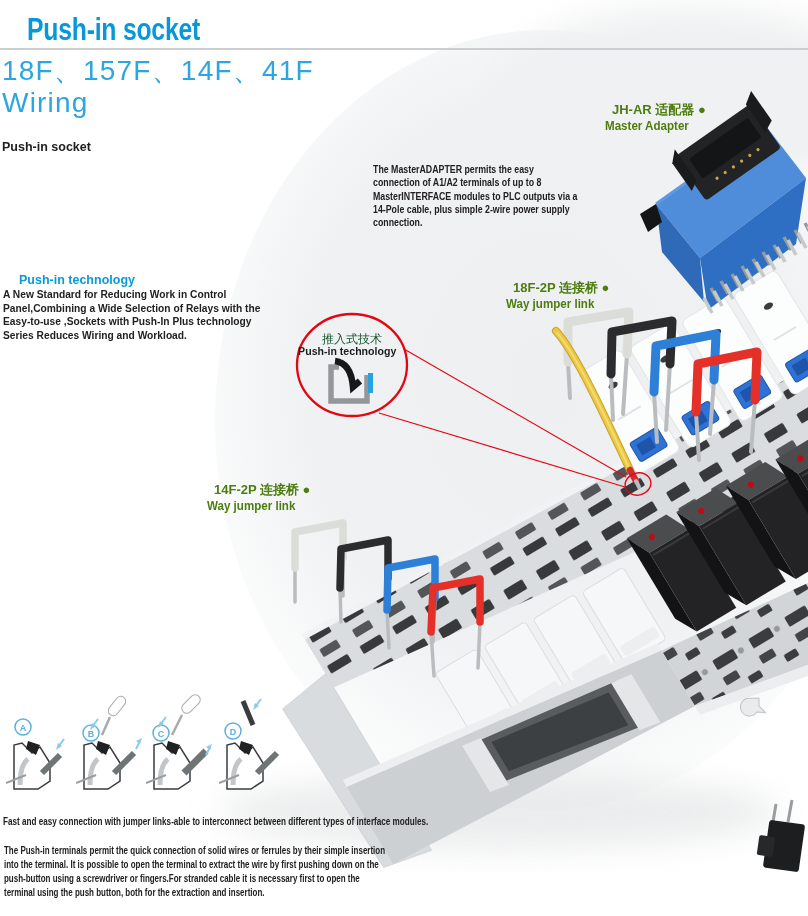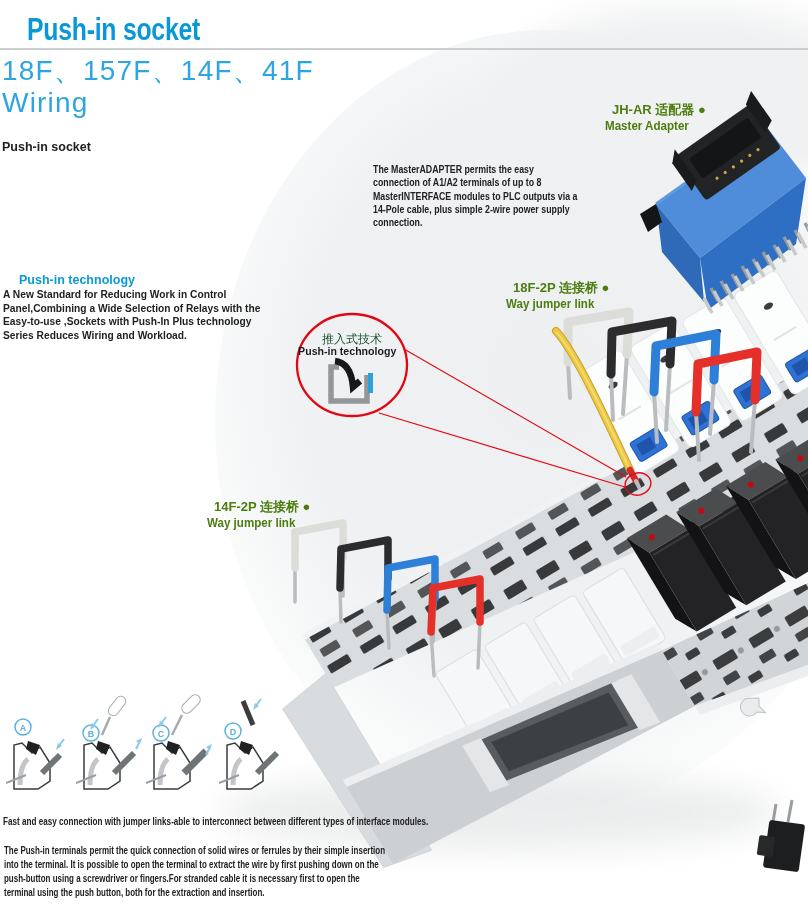--- a/index.html
+++ b/index.html
@@ -20,21 +20,21 @@
   .tech-head{left:19px;top:273px;font-size:12.5px;font-weight:bold;color:#0a9ad8;}
   .tech-body{left:3px;top:288px;font-size:11px;line-height:13.5px;transform:scaleX(.93);}
   .footer1{left:3px;top:815px;font-size:11.3px;transform:scaleX(.72);}
   .footer-para{left:4px;top:843px;font-size:11.4px;line-height:14.1px;transform:scaleX(.7);}
   
   .plabel{color:#4d7c0f;font-weight:bold;white-space:nowrap;}
   .plabel .l1{font-size:13px;padding-left:7px;}
   .plabel .l2{font-size:12.2px;transform:scaleX(.95);transform-origin:0 0;}
   .lab-master{left:605px;top:101px;}
   .lab-18f{left:490px;top:279px;margin-left:16px;}
-  .lab-14f{left:207px;top:498px;}
+  .lab-14f{left:207px;top:481px;}
   
   .co-zh{left:292px;top:331px;width:120px;text-align:center;font-size:12px;color:#14532d;}
   .co-en{left:292px;top:345px;width:120px;text-align:center;font-size:11.5px;
          font-weight:bold;color:#1c1c1e;transform:scaleX(.92);}
   svg{position:absolute;left:0;top:0;}
   .diag{position:absolute;top:693px;}
 </style>
 </head>
 <body>
 

